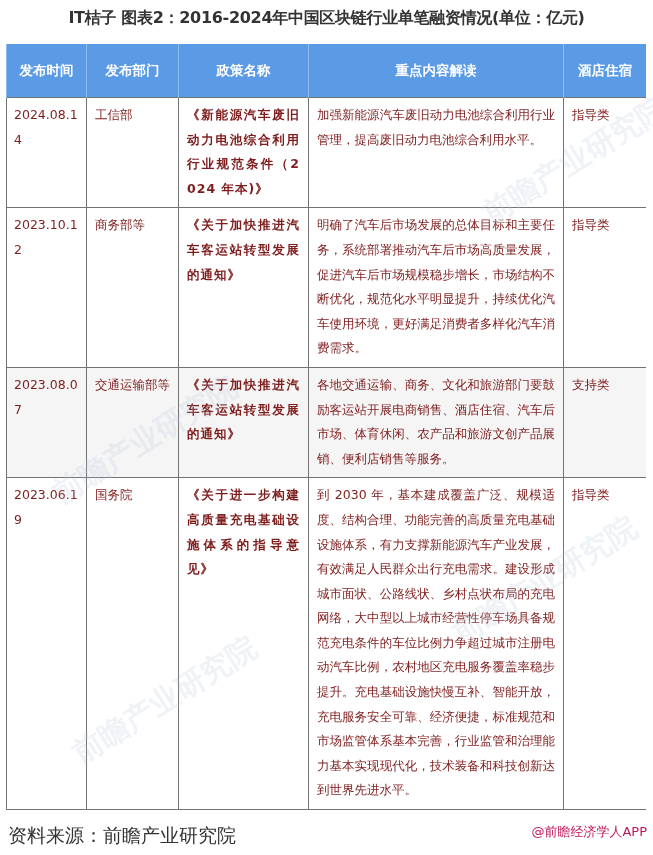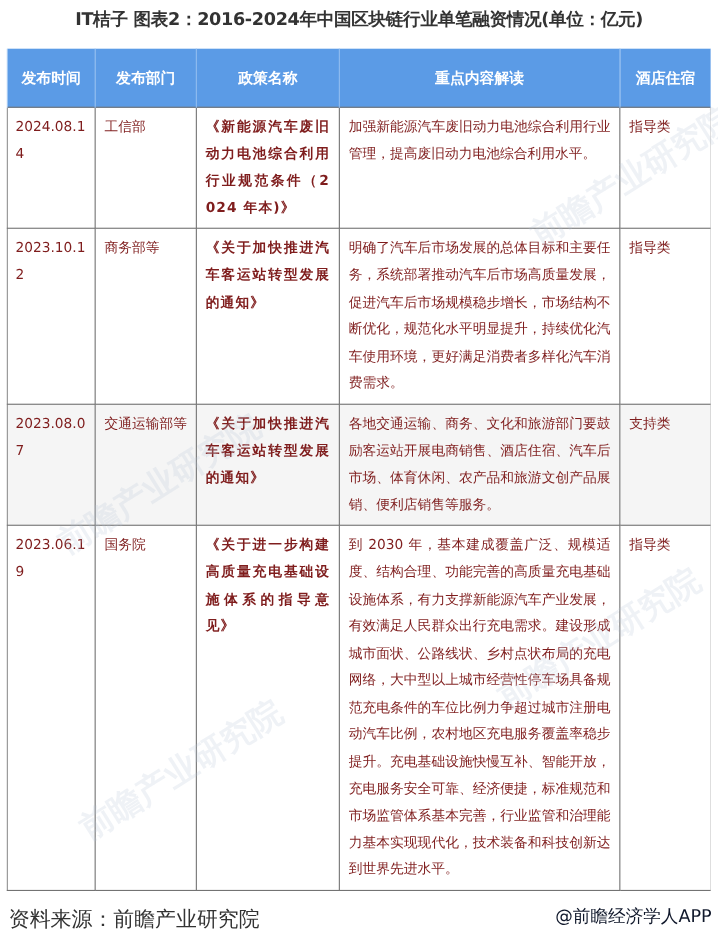--- a/index.html
+++ b/index.html
@@ -28,21 +28,21 @@
     border: 1px solid #737373; padding: 5px 8px 6px 8px; word-break: break-all;
   }
   tr.alt td { background: #f5f5f5; }
   td.c-date { padding-left: 7px; padding-right: 2px; }
   td.c-name { text-align: justify; letter-spacing: 1px; font-weight: bold; }
   td.c-content { text-align: justify; }
   .footer-left {
     position: absolute; left: 8px; top: 823px; font-size: 19px; color: #333;
   }
   .footer-right {
-    position: absolute; right: 6px; top: 823px; font-size: 16px; color: #0f172a;
+    position: absolute; right: 6px; top: 823px; font-size: 13px; color: #be185d;
   }
   .watermark {
     position: absolute; color: rgba(180,195,215,0.22); font-size: 30px; font-weight: bold;
     transform: rotate(-32deg); white-space: nowrap; pointer-events: none;
   }
 </style>
 </head>
 <body>
 
 <div class="title">IT桔子 图表2：2016-2024年中国区块链行业单笔融资情况(单位：亿元)</div>

